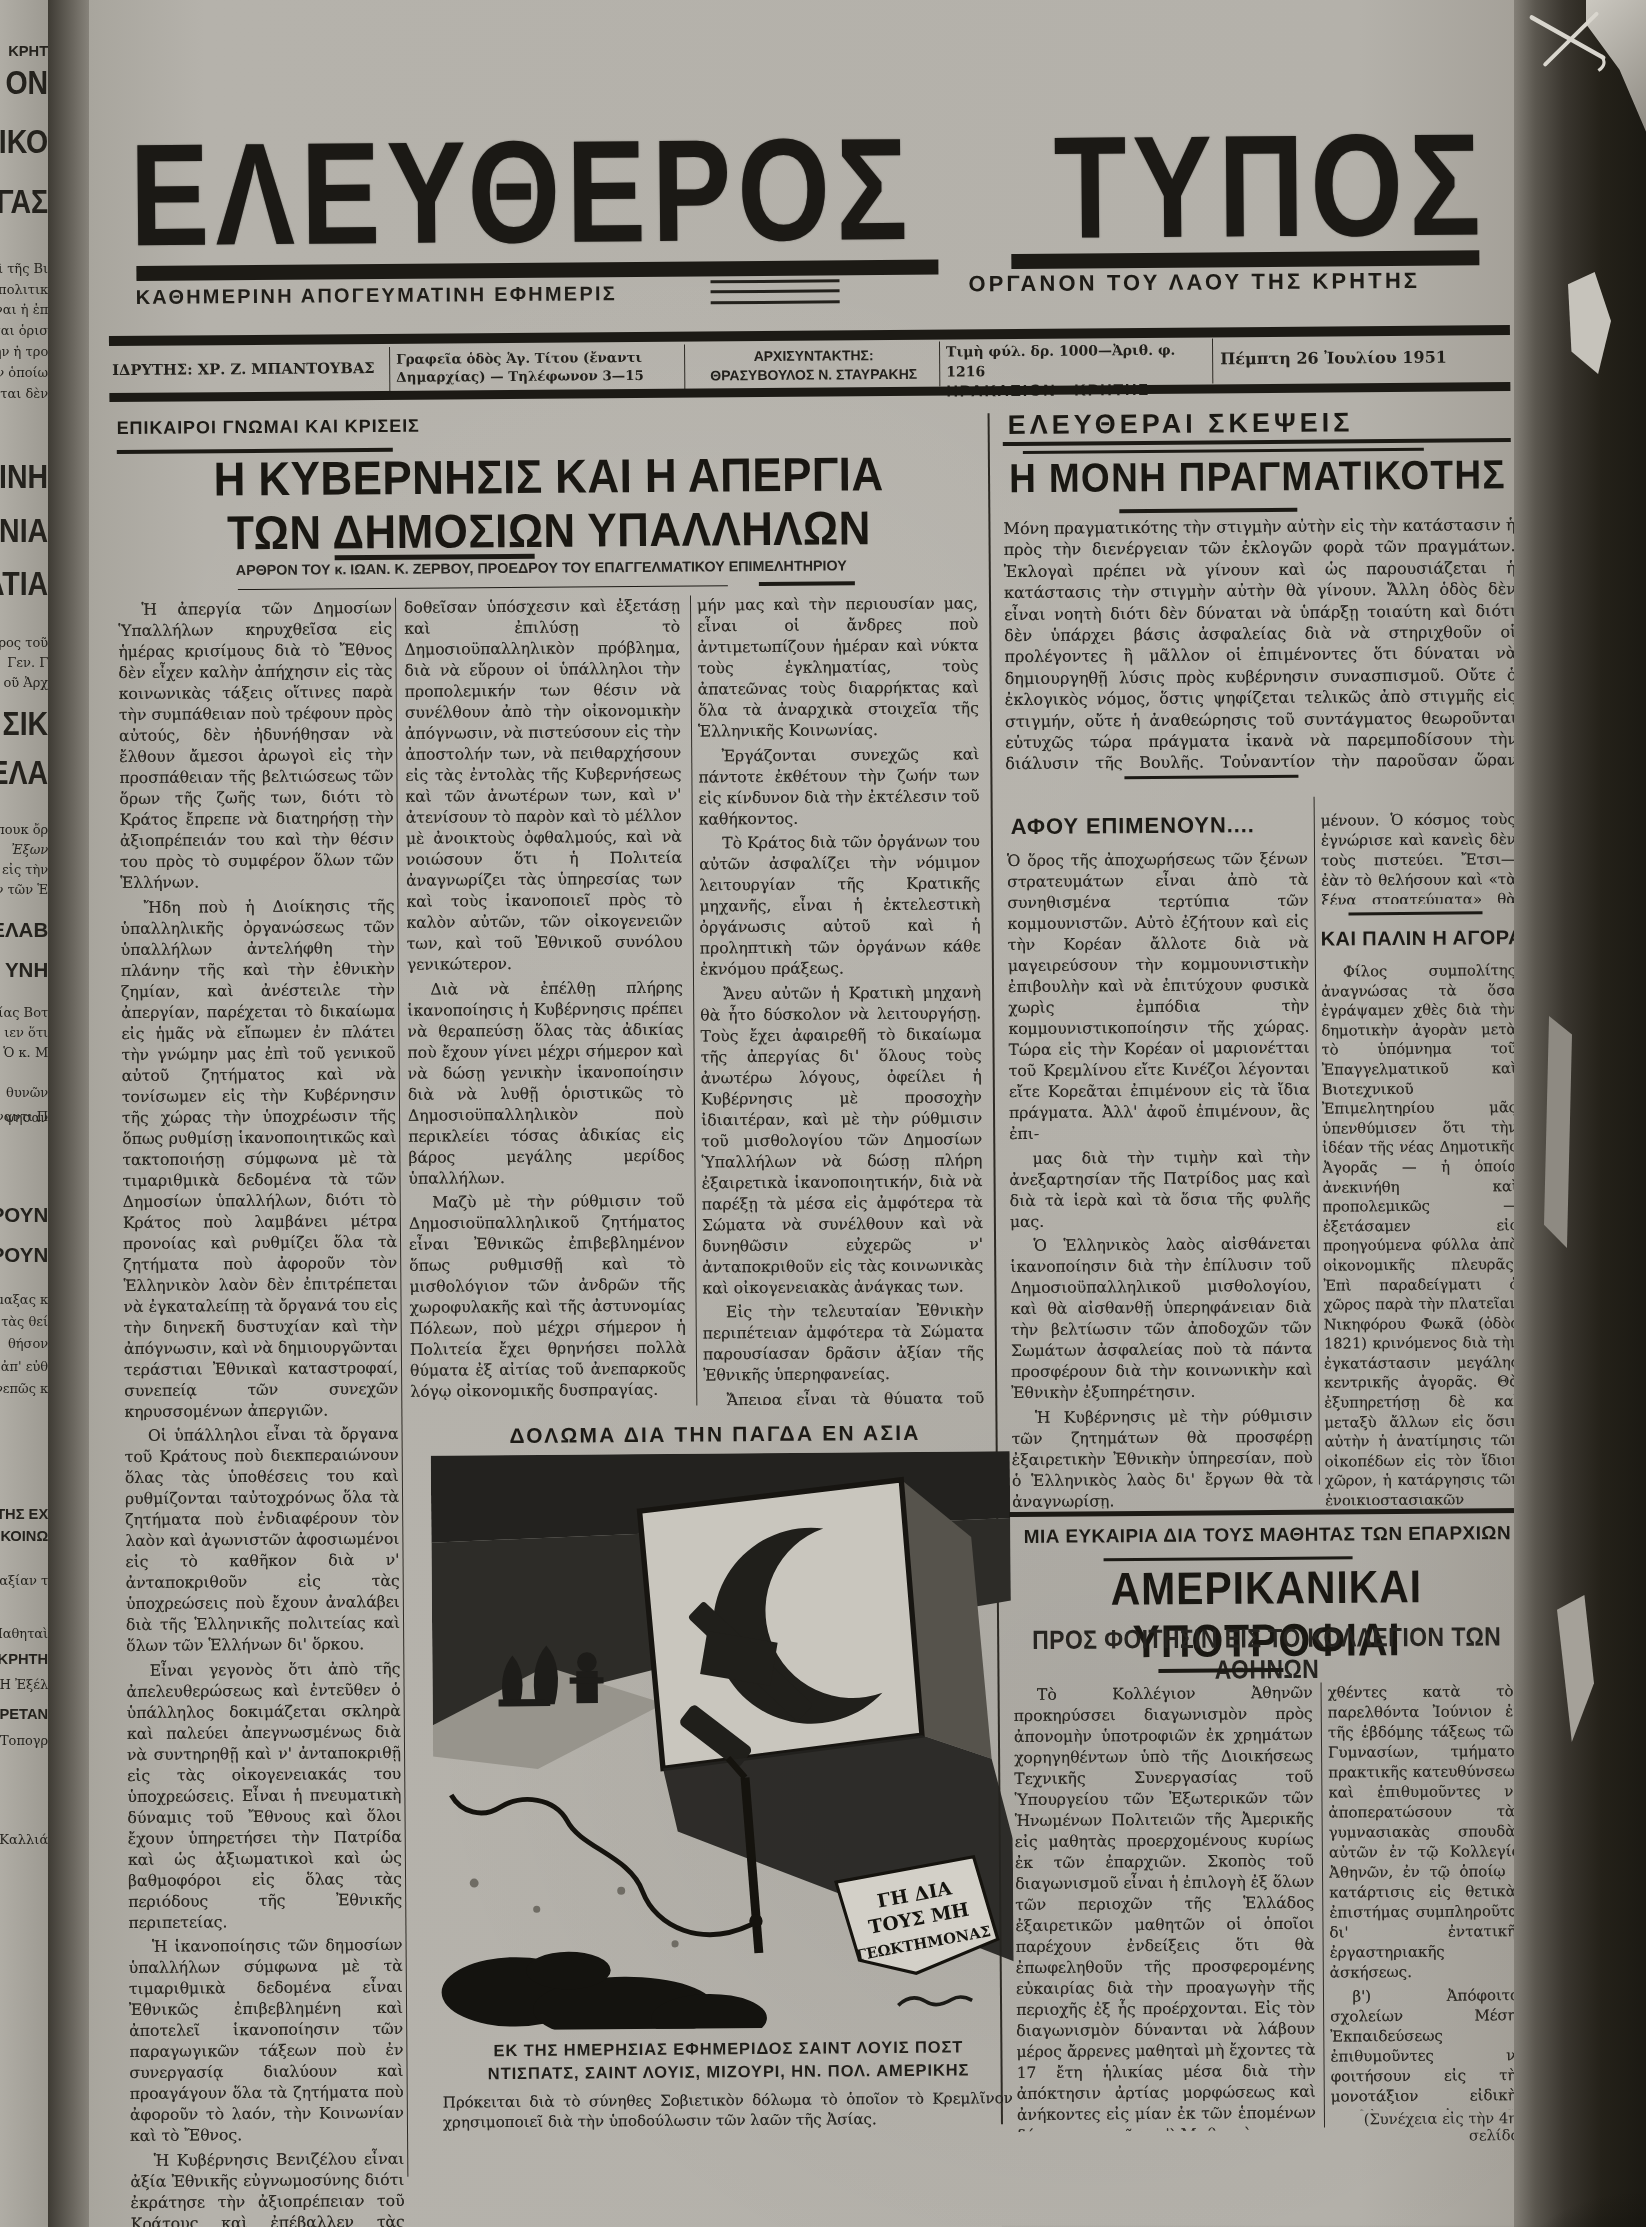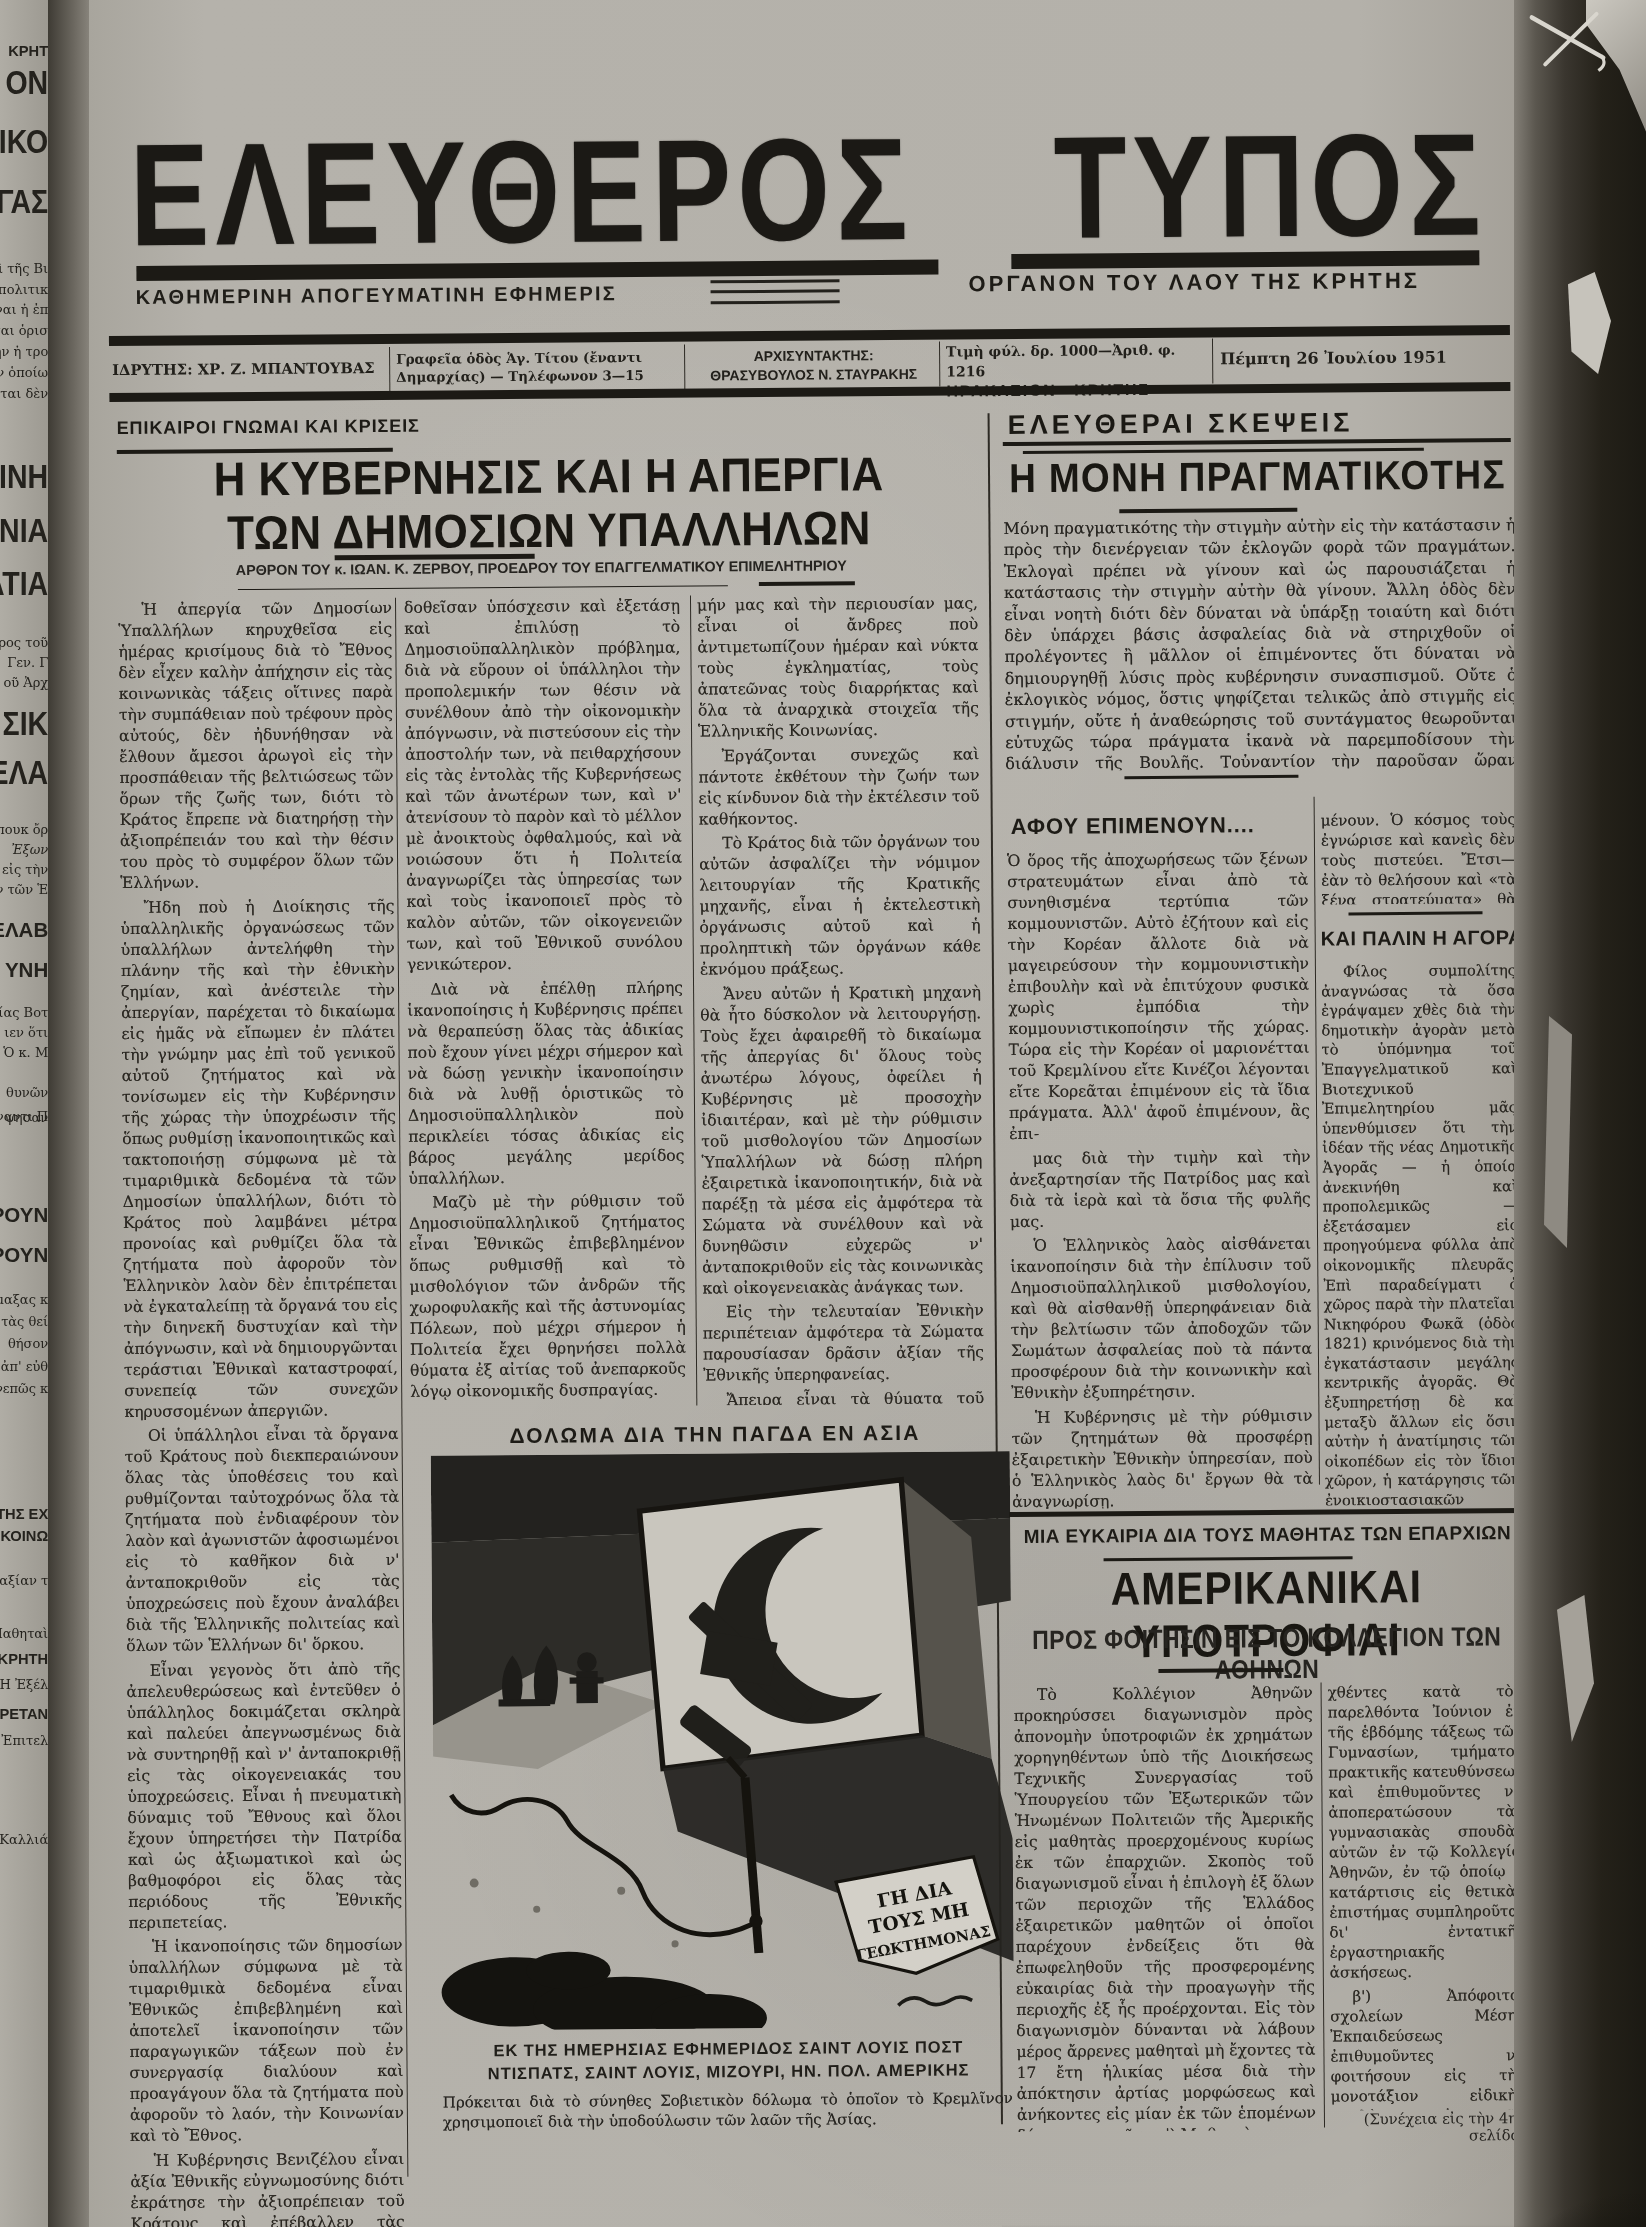--- a/index.html
+++ b/index.html
@@ -141,21 +141,21 @@
     <div class="frag xs" style="top: 1336px;">θήσον</div>
     <div class="frag xs" style="top: 1359px;">ἀπ' εὐθ</div>
     <div class="frag xs" style="top: 1381px;">νεπῶς κ</div>
     <div class="frag sm" style="top: 1506px;">ΚΡΗΤΗΣ ΕΧ</div>
     <div class="frag sm" style="top: 1528px;">ΚΑΙ ΚΟΙΝΩ</div>
     <div class="frag xs" style="top: 1573px;">μαξίαν τ</div>
     <div class="frag xs" style="top: 1626px;">Μαθηταὶ</div>
     <div class="frag sm" style="top: 1651px;">ΚΡΗΤΗ</div>
     <div class="frag xs" style="top: 1677px;">Ἡ Ἐξέλ</div>
     <div class="frag sm" style="top: 1706px;">ΚΡΕΤΑΝ</div>
-    <div class="frag xs" style="top: 1733px;">Ἐπιτελ</div>
+    <div class="frag xs" style="top: 1733px;">Τοπογρ</div>
     <div class="frag xs" style="top: 1832px;">Καλλιά</div>
   </div>
 <div id="gutter"></div>
 <div id="paper"></div>
 
 <div id="content">
 
   <div class="abs" id="masthead">
     <span>ΕΛΕΥΘΕΡΟΣ</span>
     <span>ΤΥΠΟΣ</span>

